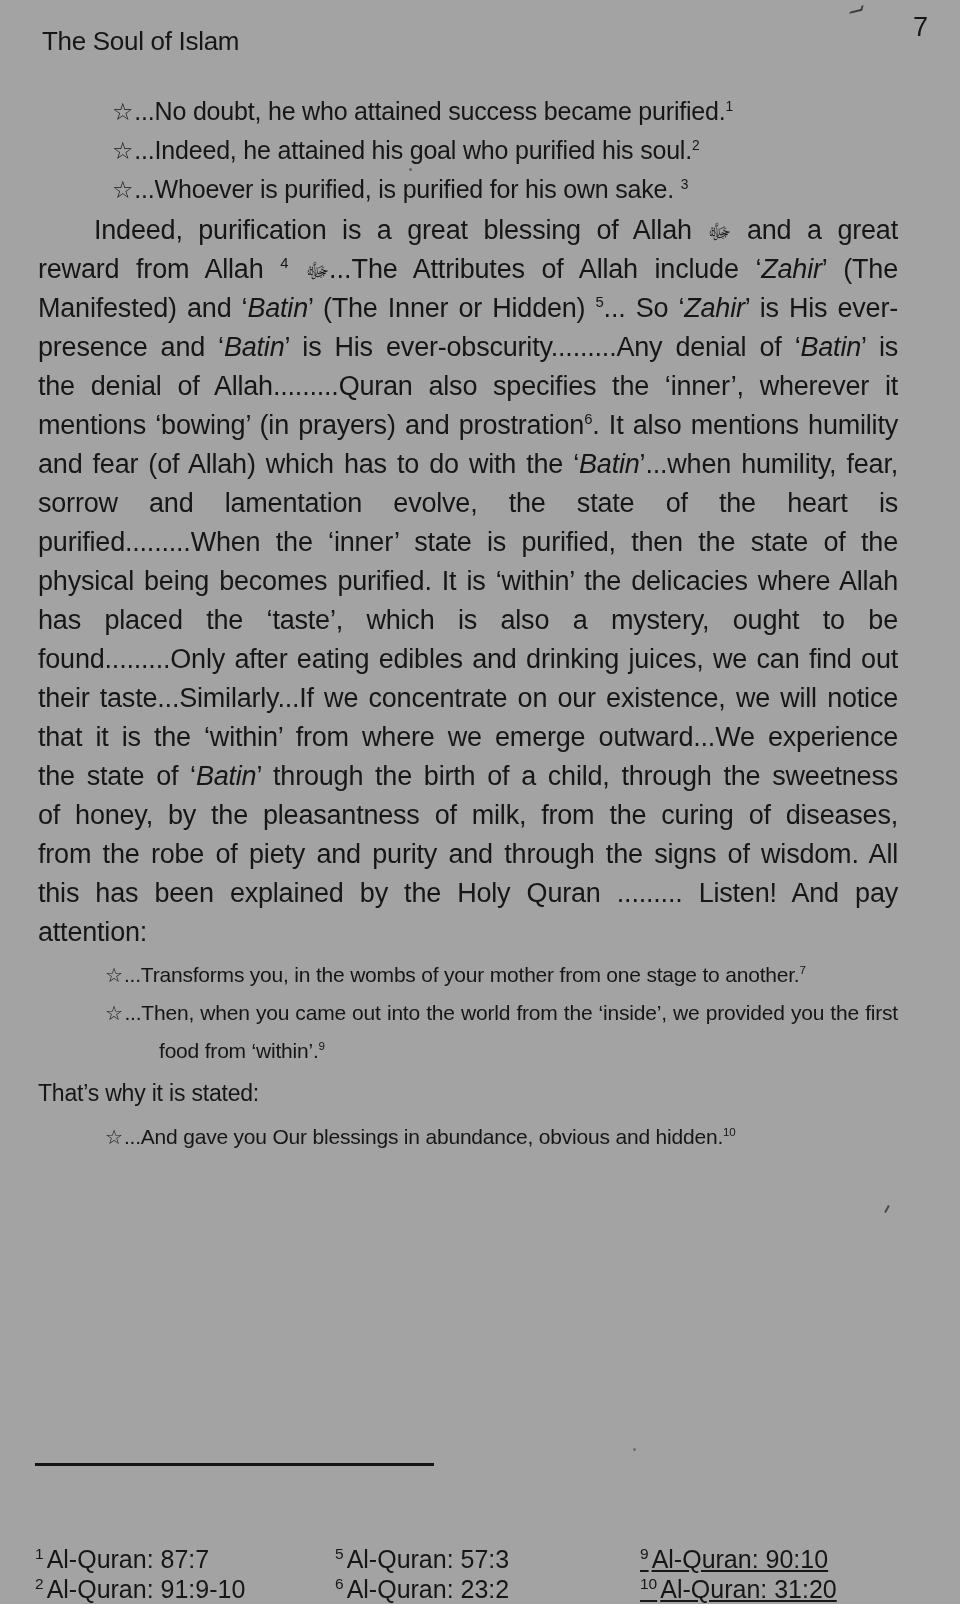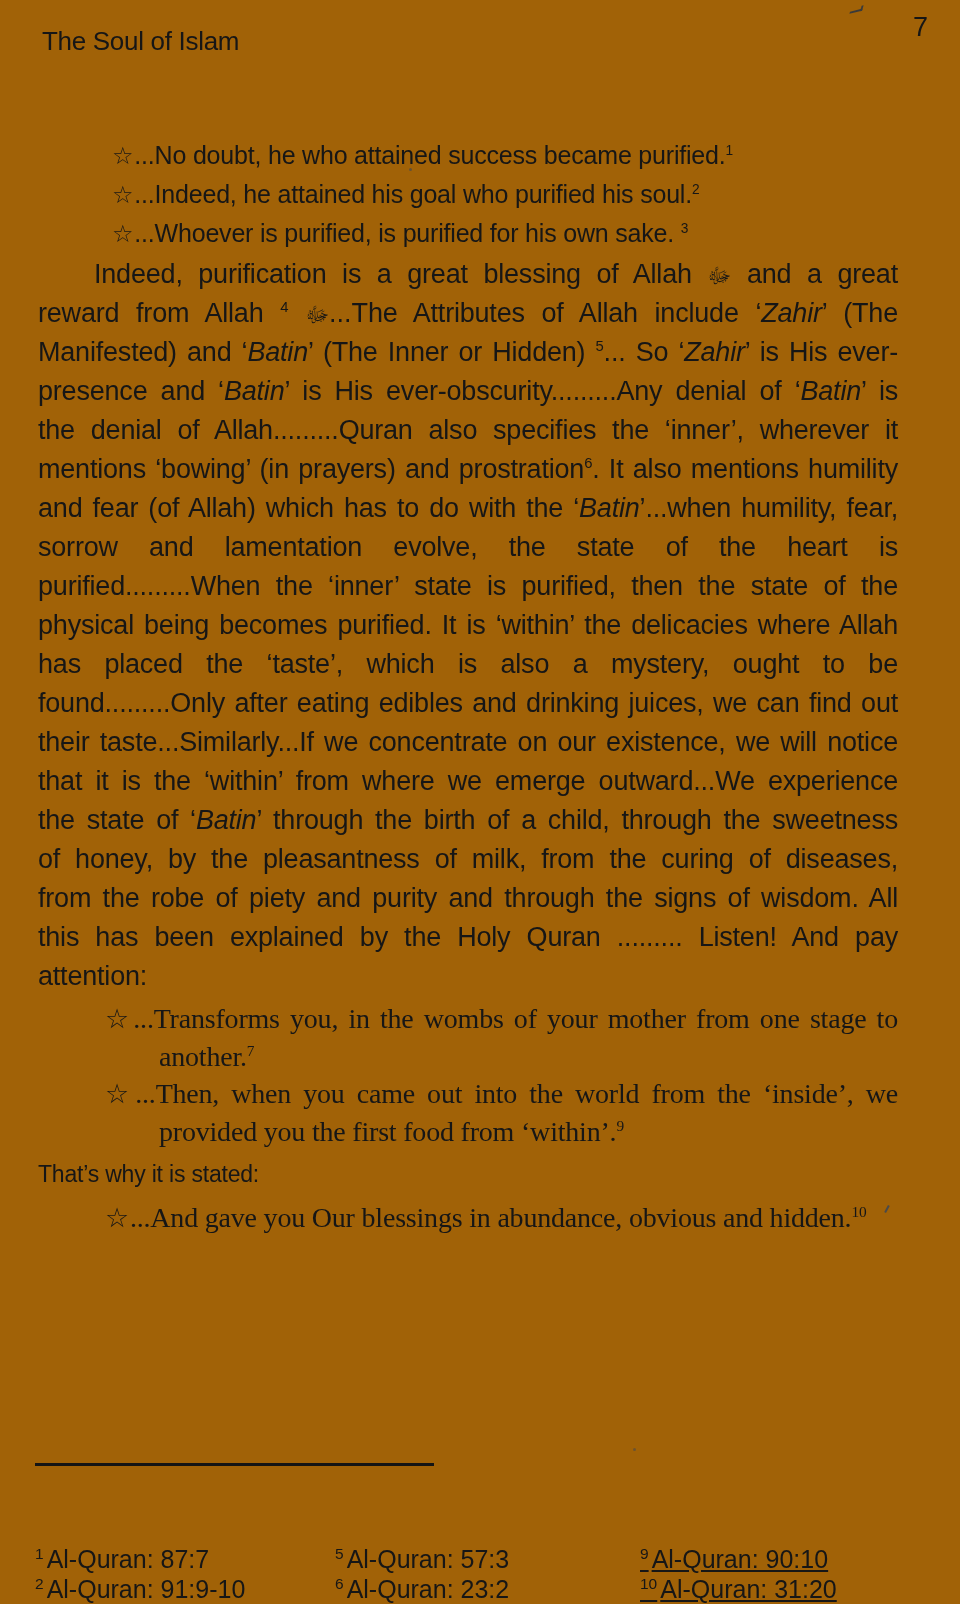--- a/index.html
+++ b/index.html
@@ -3,21 +3,21 @@
 <meta charset="utf-8">
 <style>
   * { margin: 0; padding: 0; box-sizing: border-box; }
   html, body { background: #e8e8e8; }
   body { font-family: "Liberation Sans", sans-serif; }
 
   .page {
     position: relative;
     width: 960px;
     height: 1604px;
-    background: #a16207;
+    background: #a3a3a3;
     color: #161616;
     overflow: hidden;
     margin: 0 auto;
   }
 
   
   .running-header {
     position: absolute;
     top: 26px; left: 42px; right: 26px;
     font-size: 26px;
@@ -30,21 +30,21 @@
   }
 
   
   .content {
     position: absolute;
     top: 92px; left: 38px;
     width: 860px;
   }
 
   
-  .bullets-top { margin-left: 74px; margin-bottom: 2px; margin-top: 44px; }
+  .bullets-top { margin-left: 74px; margin-bottom: 2px; }
   .bullets-top .bullet-row {
     font-size: 25px;
     line-height: 38px;
     letter-spacing: -0.2px;
     white-space: nowrap;
   }
   .star { font-size: 0.96em; padding-right: 1px; }
 
   
   .body-para {
@@ -63,27 +63,26 @@
   }
   .honorific {
     font-family: "DejaVu Sans", sans-serif;
     font-size: 21px;
     line-height: 0;
   }
 
   
   .bullets-hang { margin-top: 4px; }
   .bullets-hang .bullet-row {
-    font-size: 28px;
+    font-size: 21px;
     line-height: 37px;
     letter-spacing: -0.2px;
     padding-left: 121px;
     text-indent: -54px;
     text-align: justify;
-    font-family: Liberation Serif, serif;
   }
 
   .statement {
     font-size: 23px;
     line-height: 42px;
     letter-spacing: -0.2px;
     margin-top: 3px;
   }
 
   

